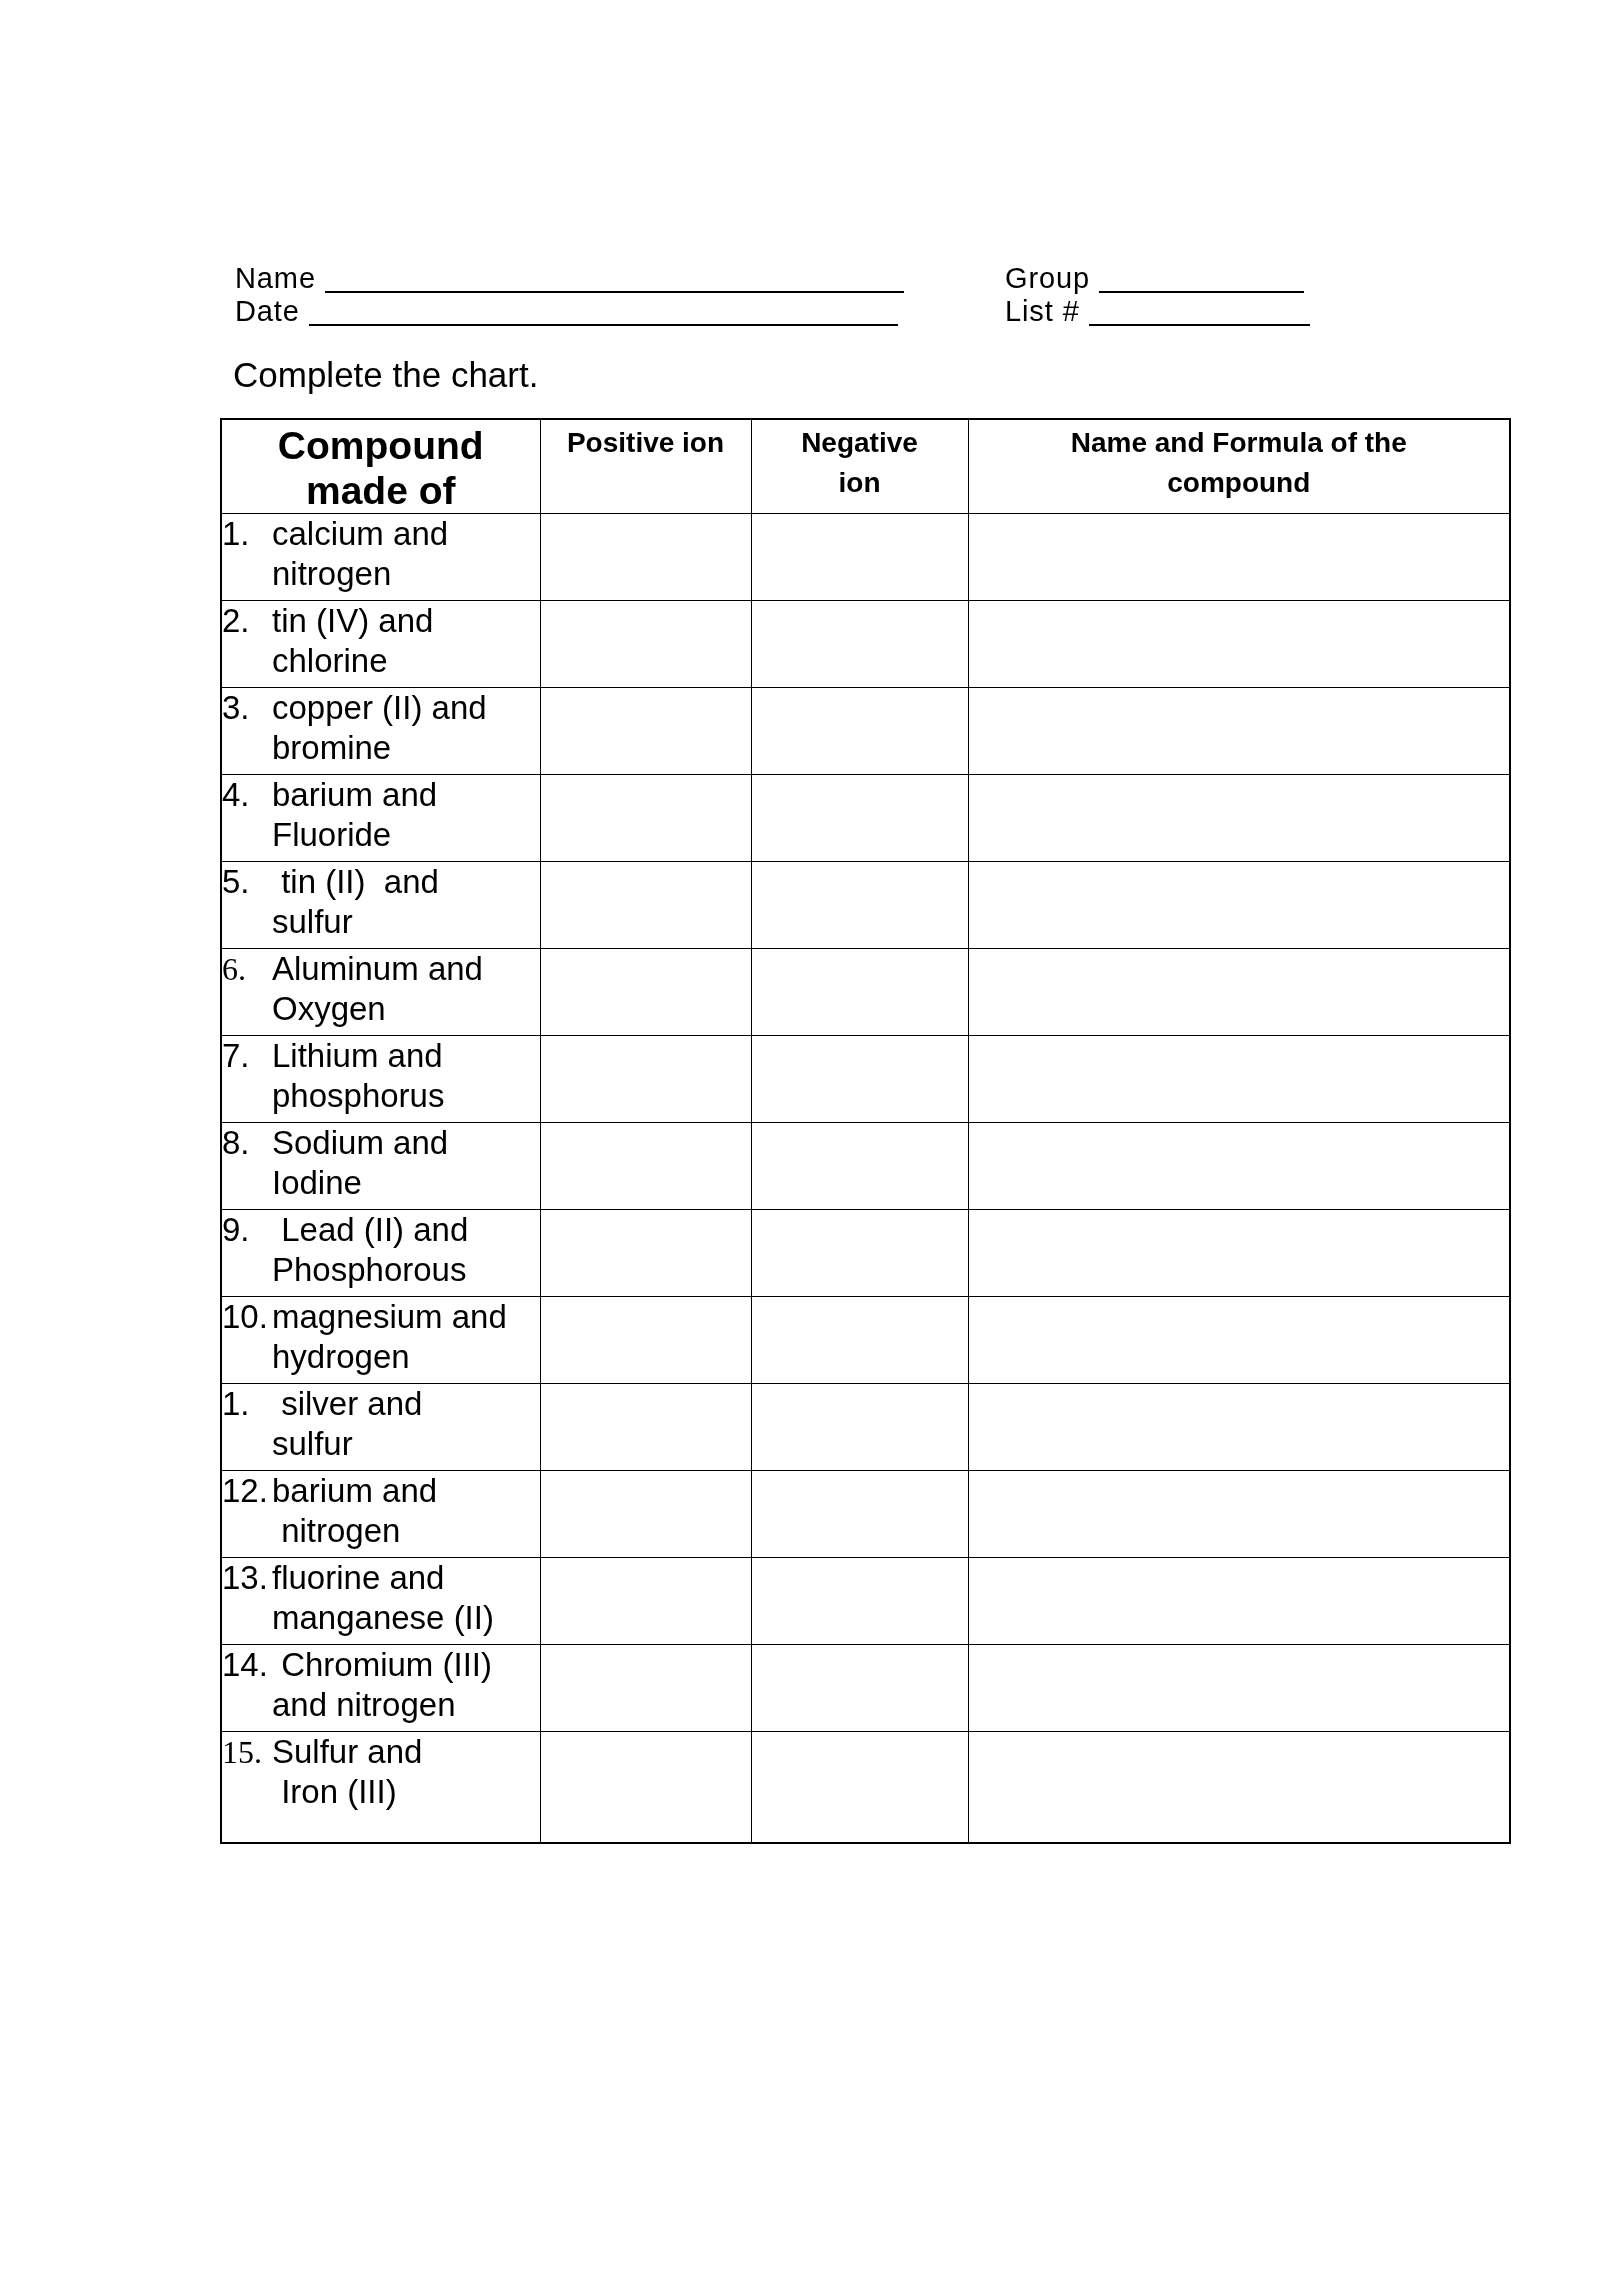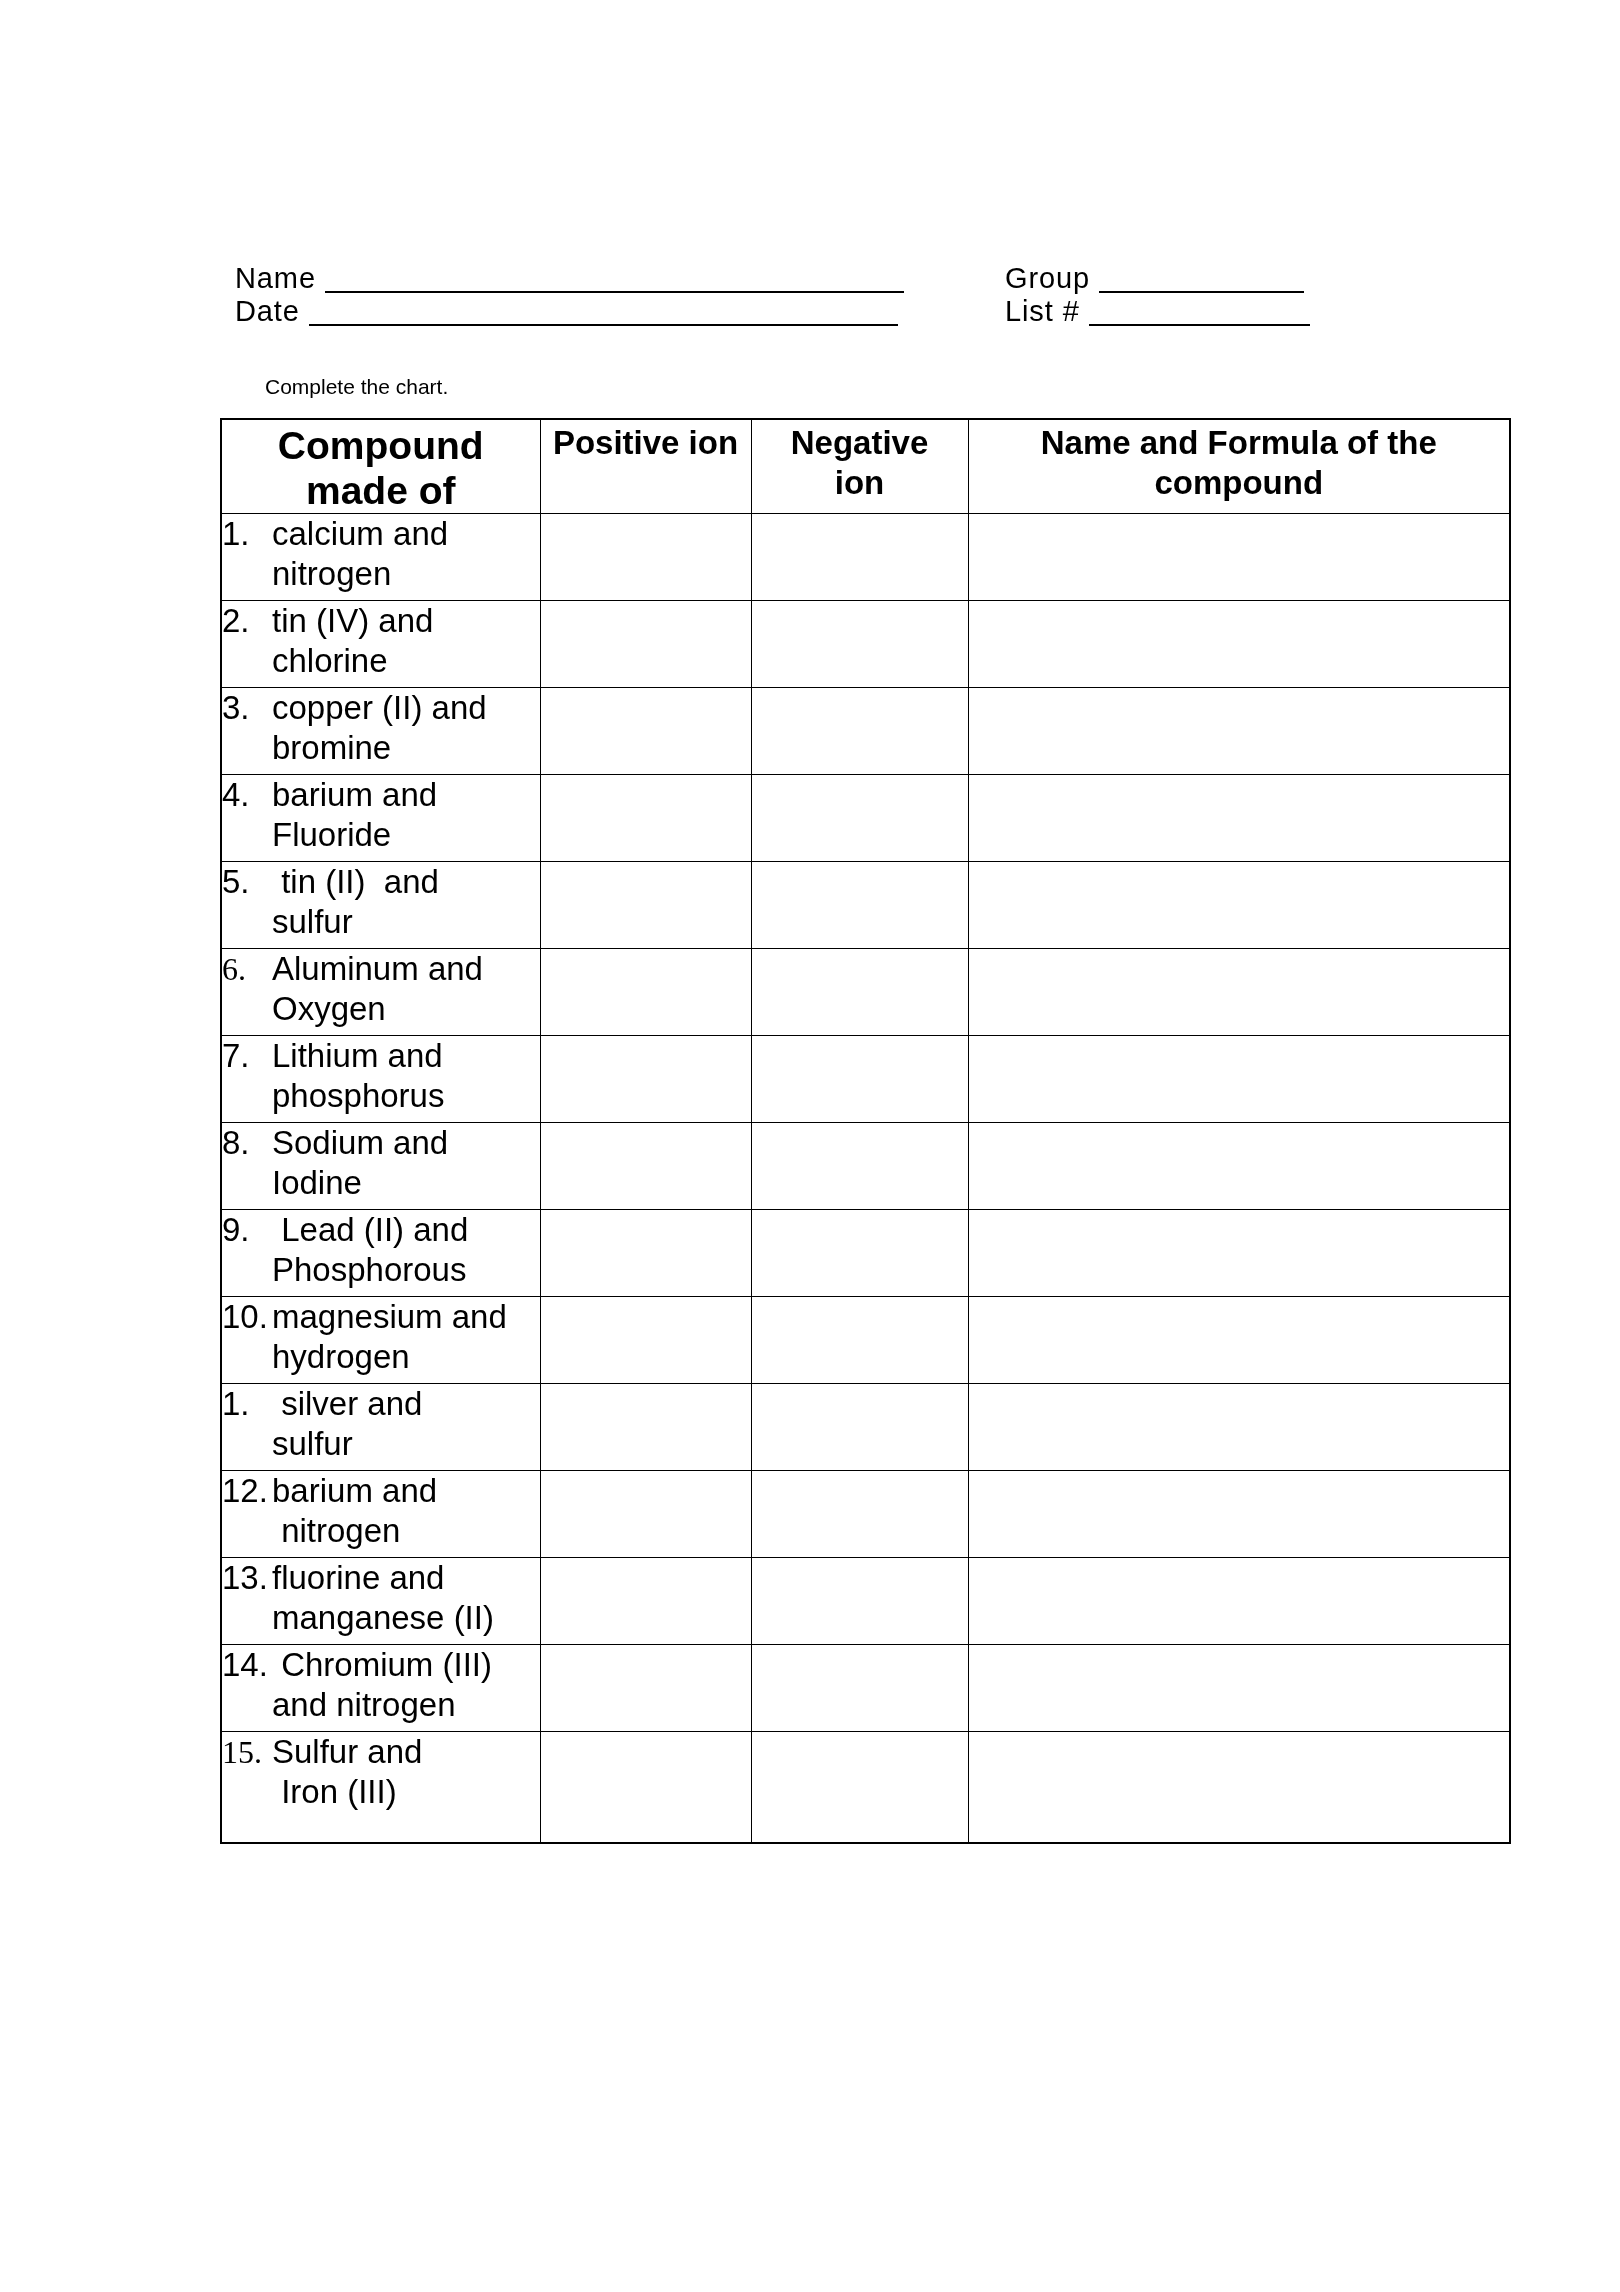--- a/index.html
+++ b/index.html
@@ -18,35 +18,35 @@
   .hrow{height:33px;line-height:33px;white-space:nowrap;}
   .hlabel{font-size:29px;letter-spacing:0.9px;}
   .fline{
     display:inline-block;height:1.8px;
     border-bottom:2.7px solid #000;
     position:relative;top:5.4px;margin-left:9px;
   }
   .w646{width:579px}.w658{width:589px}.w229{width:205px}.w247{width:221px}
   
   .instruction{
-    position:absolute;left:233px;top:368px;
-    font-size:21px;line-height:38px;margin-left:32px;
+    position:absolute;left:233px;top:356px;
+    font-size:35px;line-height:38px;
   }
   
   table.chart{
     position:absolute;left:220px;top:418px;
     width:1289px;
     border-collapse:collapse;
     table-layout:fixed;
   }
   table.chart, table.chart td, table.chart th{border:1.8px solid #000;}
   table.chart{border-width:2.7px;}
   table.chart th{
     vertical-align:top;text-align:center;
-    font-weight:bold;font-size:33px;line-height:40px;
+    font-weight:bold;font-size:28px;line-height:40px;
     white-space:pre-line;
     padding:2.7px 3.6px 0 3.6px;
     height:84px;
   }
   table.chart th.compound-h{font-size:39px;line-height:45px;}
   table.chart td{
     vertical-align:top;height:83px;padding:0;
   }
   td.cmp-cell{padding:4.5px 3.6px 0 9px;}
   .cmp{display:flex;align-items:baseline;font-size:33px;line-height:40px;}

